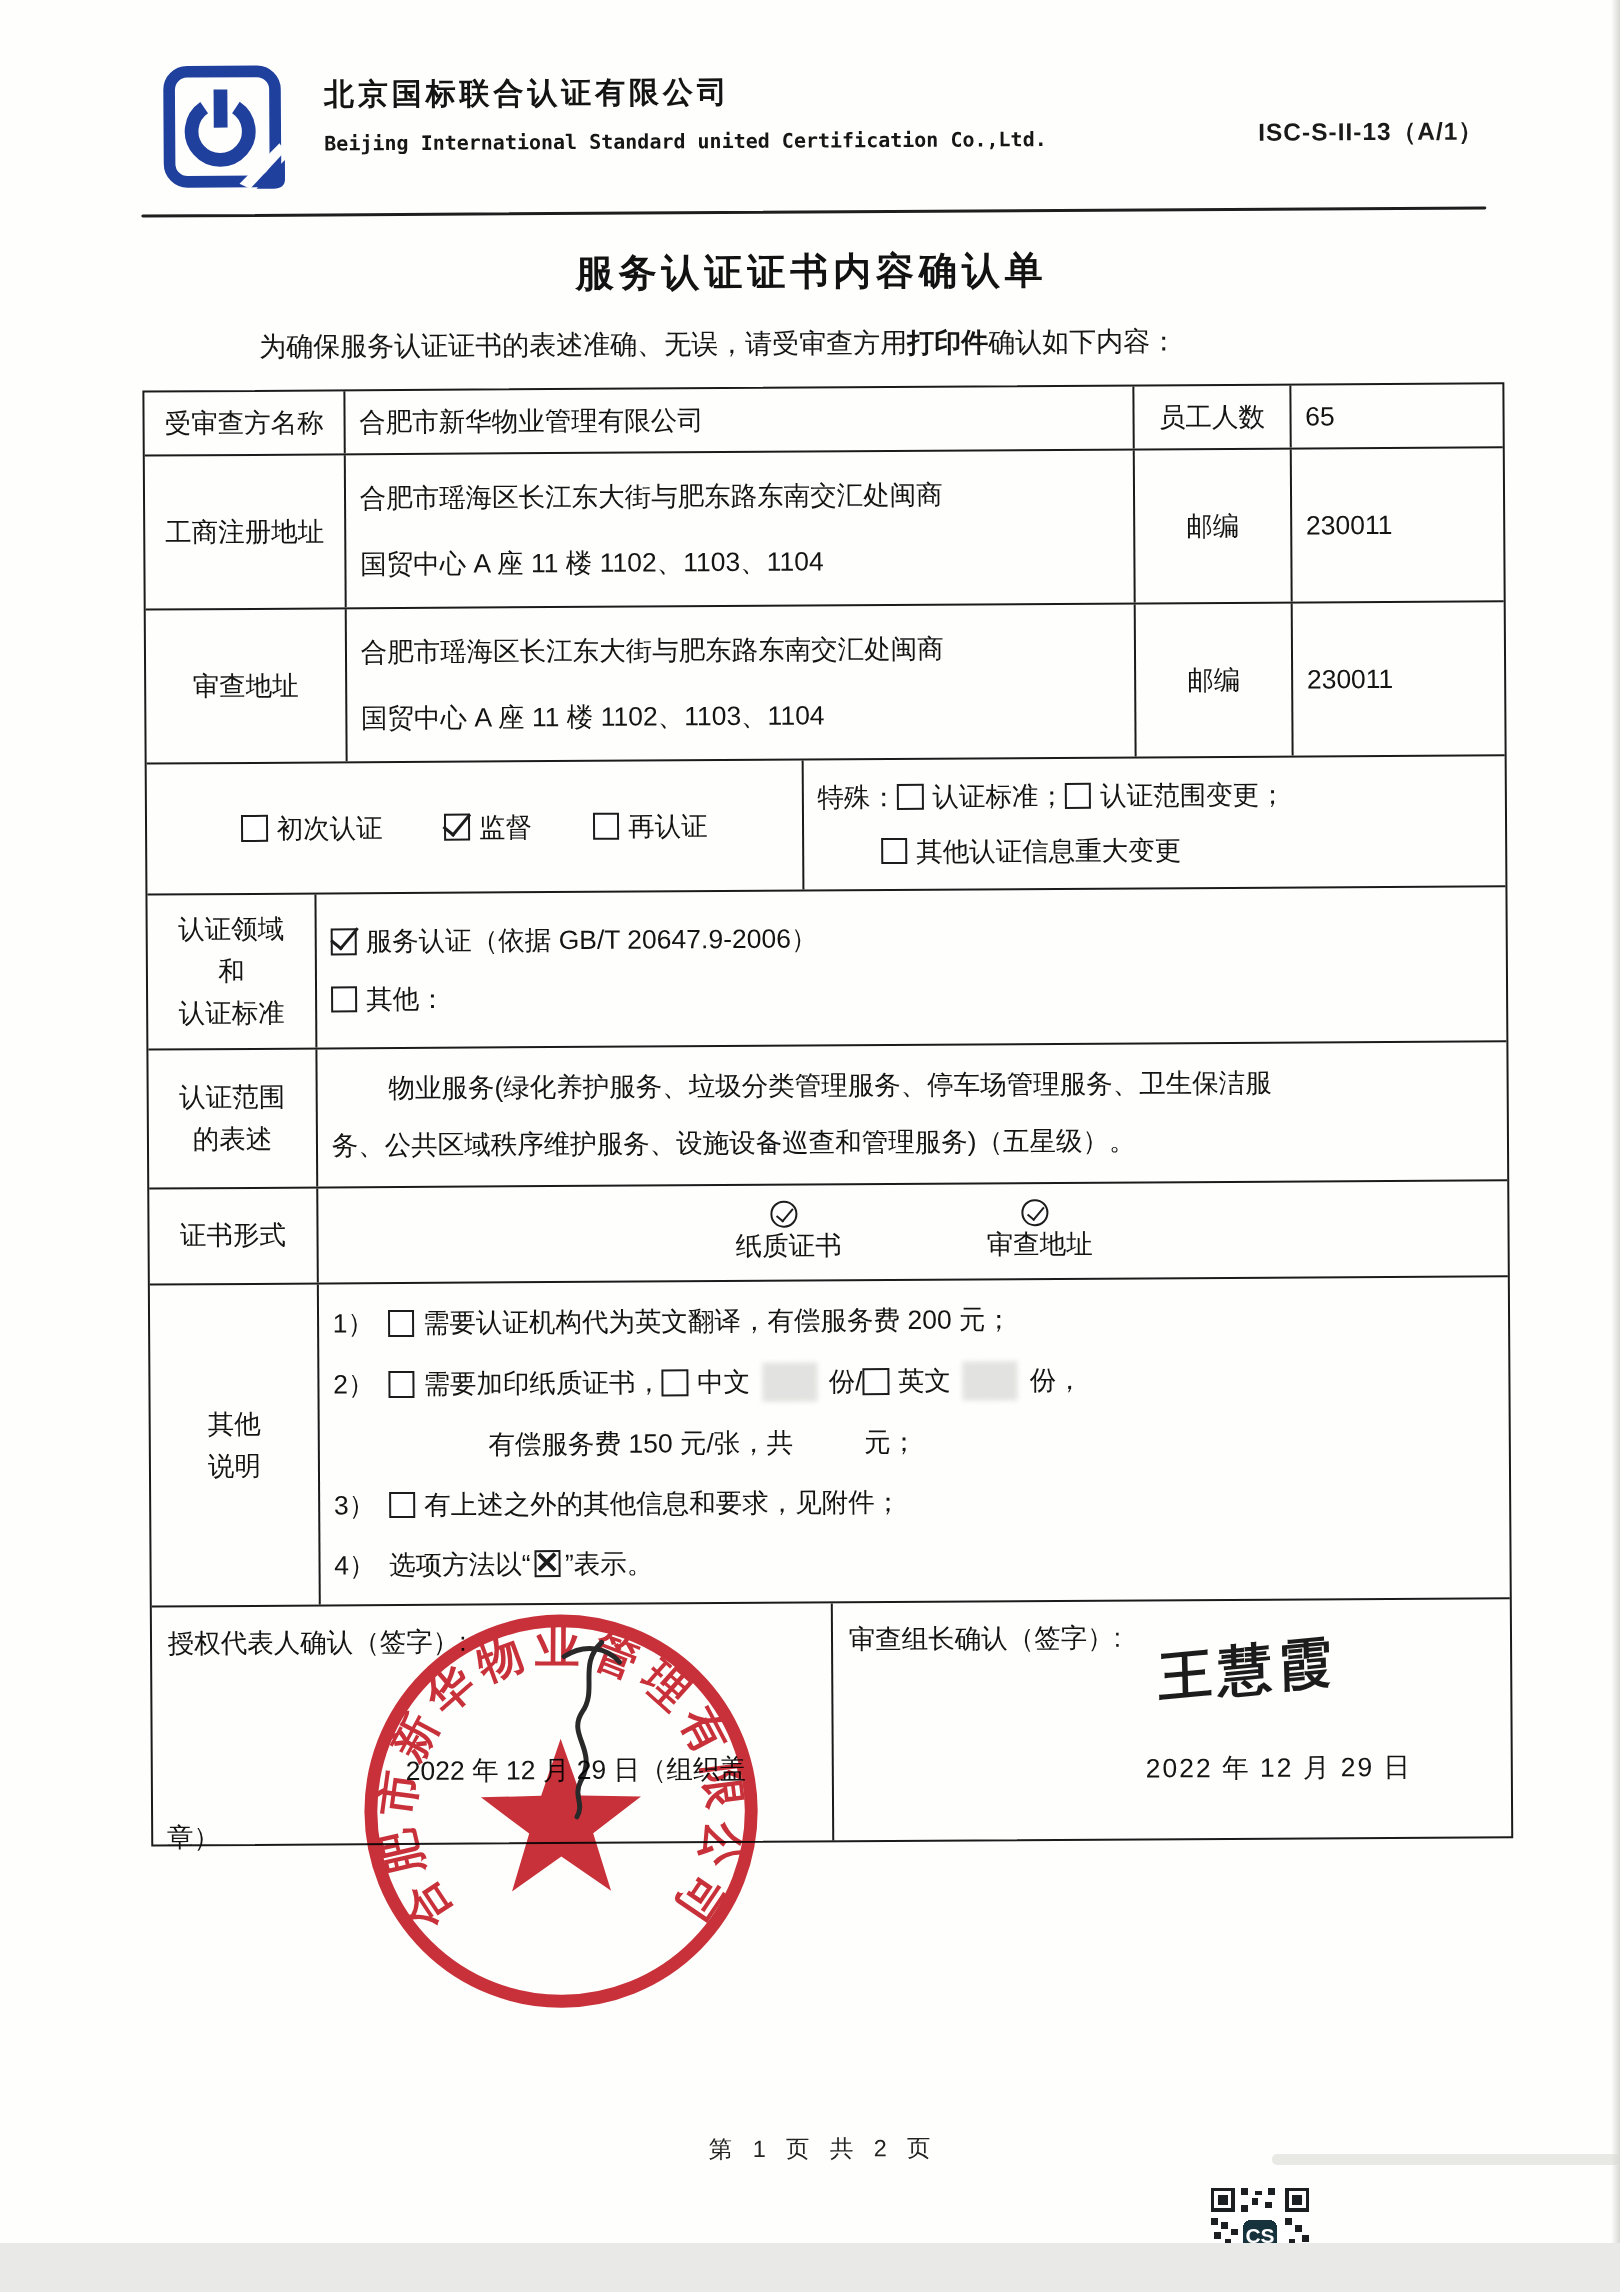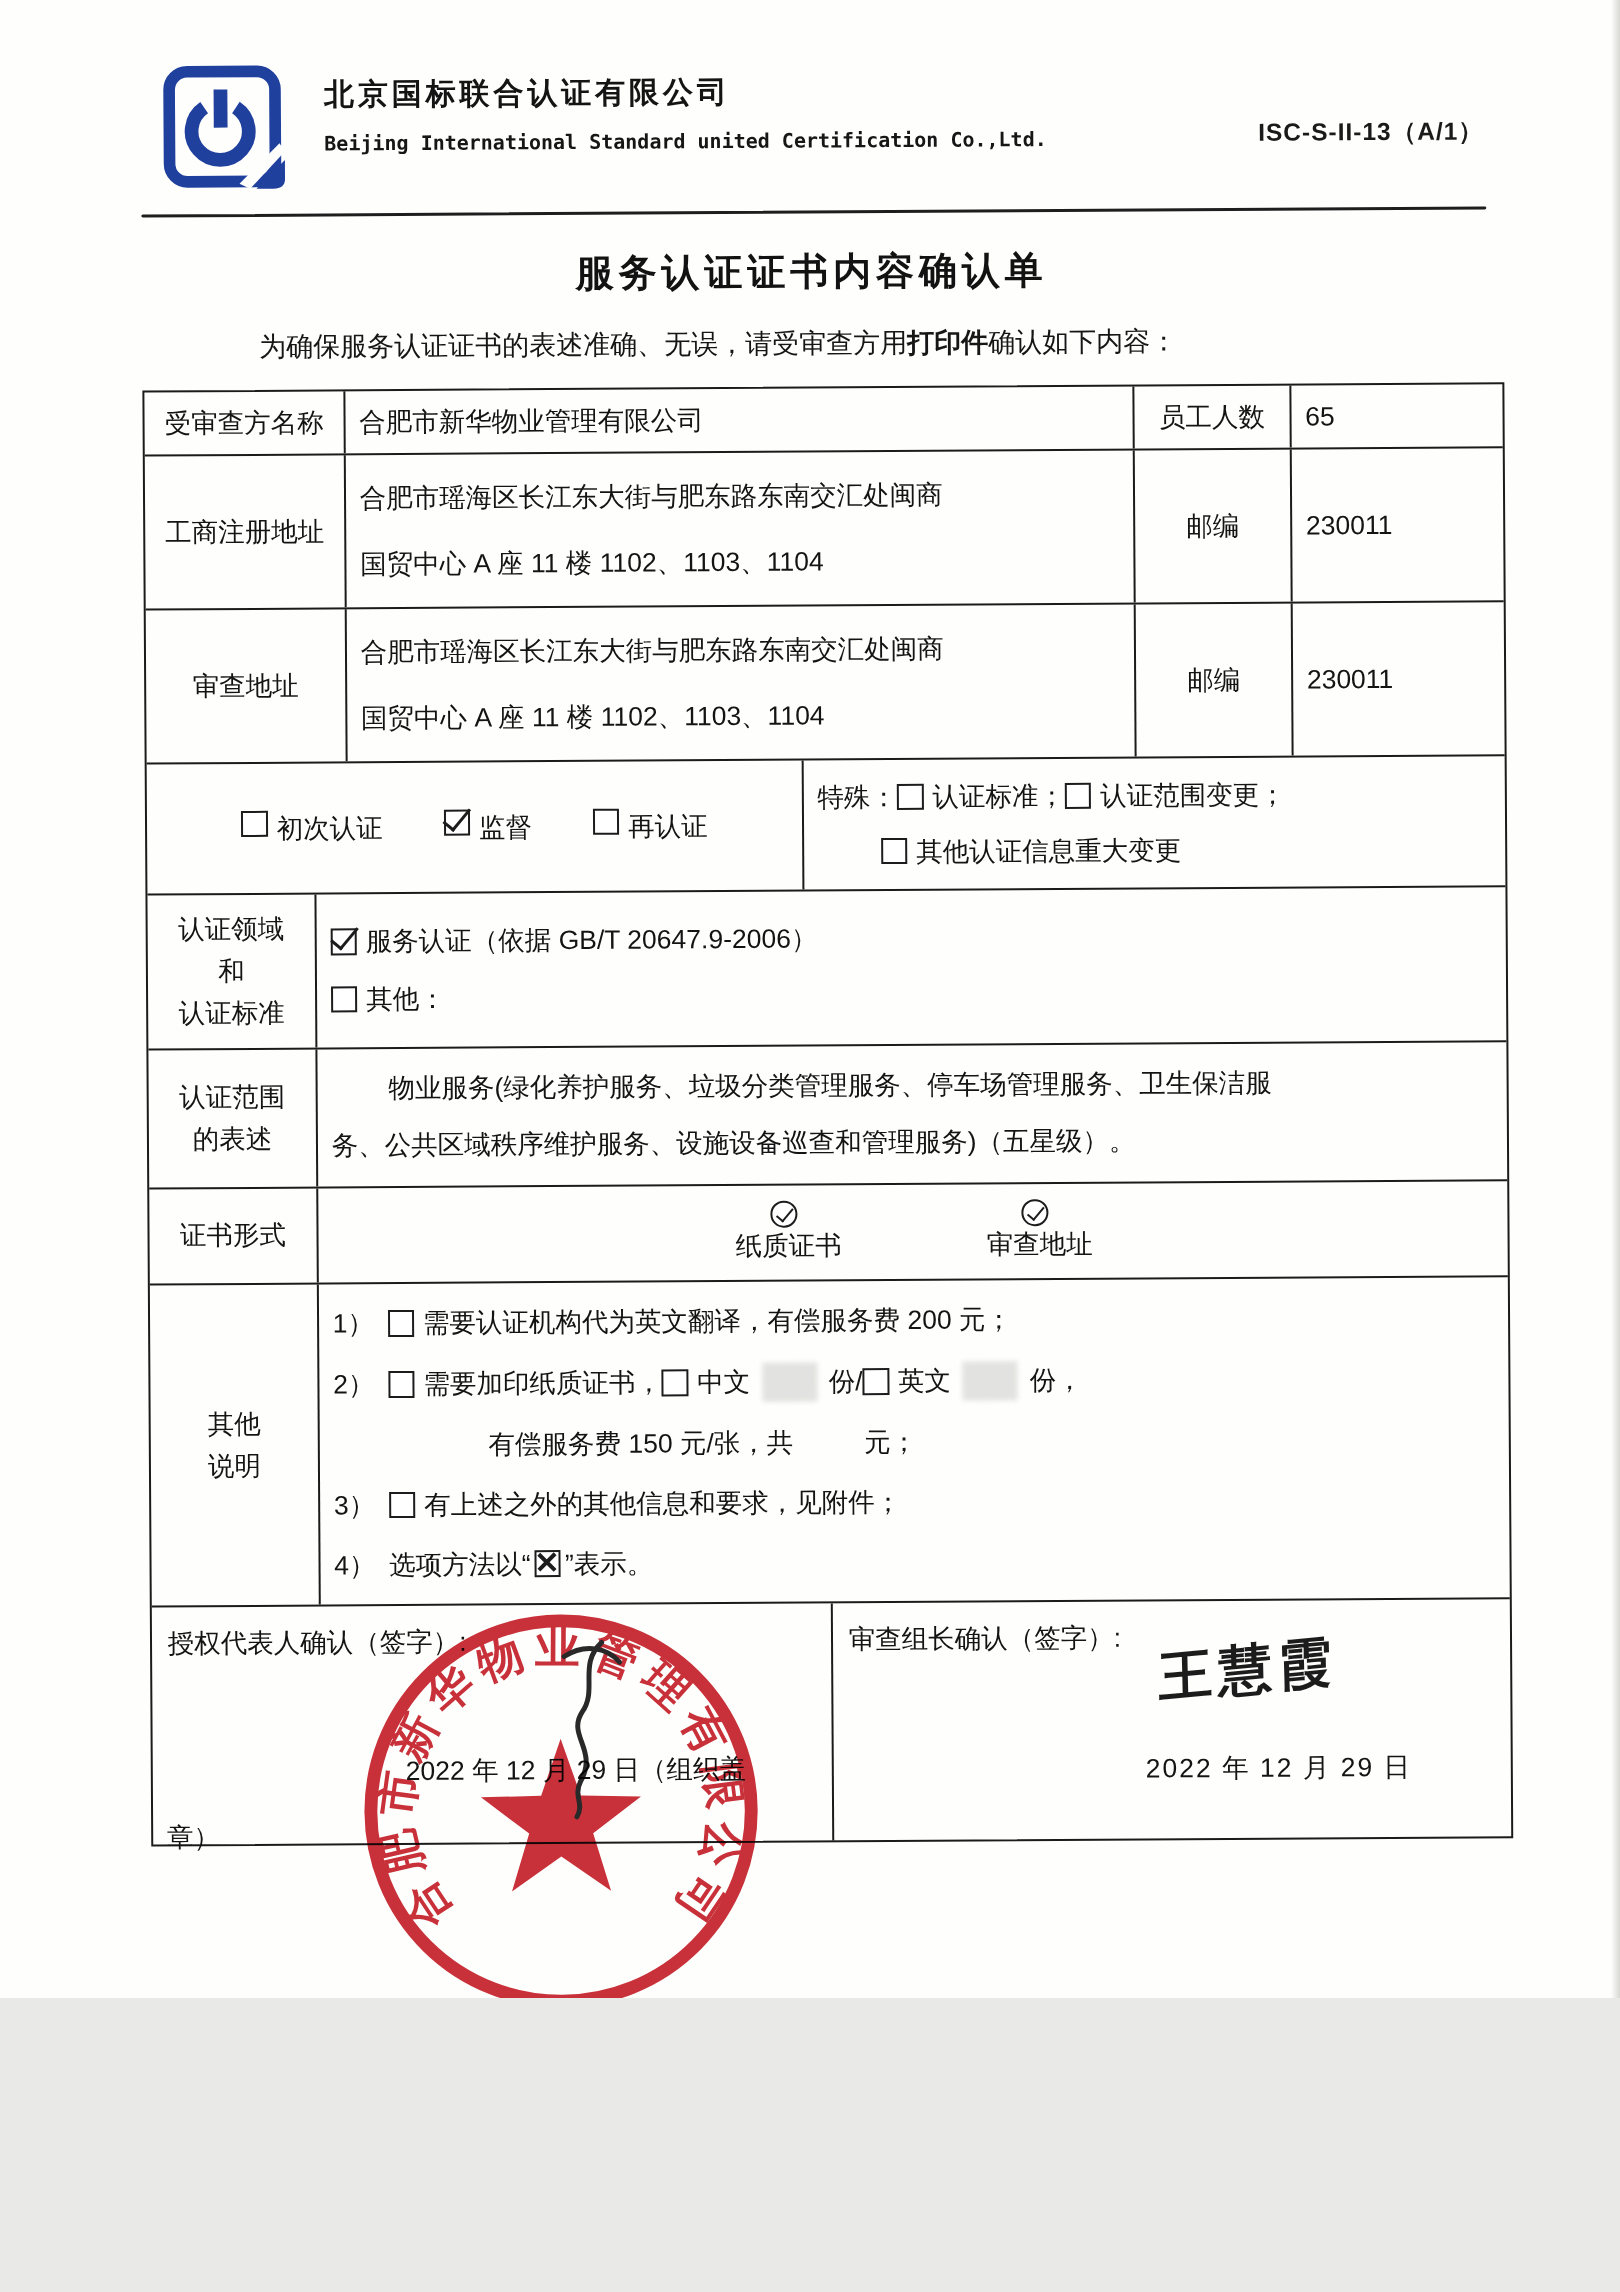--- a/index.html
+++ b/index.html
@@ -1,17 +1,17 @@
 <!DOCTYPE html>
 <html><head>
 <meta charset="utf-8">
 <style>
   * { margin:0; padding:0; box-sizing:border-box; }
   body { background:#e9e9e7; font-family:"Liberation Sans","DejaVu Sans",sans-serif; }
-  .page { position:relative; width:1620px; height:1998px; background:#fefefd; overflow:hidden; color:#1a1a1a; }
+  .page { position:relative; width:1620px; height:2243px; background:#fefefd; overflow:hidden; color:#1a1a1a; }
   .sheet { position:absolute; inset:0; transform:rotate(-0.35deg); transform-origin:55% 0; }
 
   
   .hdr { position:relative; display:flex; align-items:flex-start; padding:59px 0 0 147px; }
   .logo { width:149px; height:127px; flex:0 0 auto; }
   .hco { margin-left:27.4px; padding-top:11.8px; }
   .hcn { font-size:30px; font-weight:bold; letter-spacing:3.9px; color:#141414; }
   .hen { margin-top:16.7px; font-size:20px; font-weight:bold; color:#161616;
          font-family:"DejaVu Sans Mono","Liberation Mono",monospace; }
   .hcode { position:absolute; right:137px; top:118px; font-size:24.5px; font-weight:bold; letter-spacing:1px; }
@@ -44,21 +44,21 @@
   .cb { position:relative; display:inline-block; width:26.5px; height:26.5px; border:2.9px solid #1c1c1c;
         background:#fff; margin-right:8.8px; vertical-align:-3.9px; flex:0 0 auto; }
   .cb.checked::after { content:""; position:absolute; left:4.9px; top:-8.8px; width:10.8px; height:24.5px;
         border-right:3.9px solid #1c1c1c; border-bottom:3.9px solid #1c1c1c; transform:rotate(40deg); }
   .cb.xmark::before, .cb.xmark::after { content:""; position:absolute; left:-1px; top:7.8px; width:22.5px; height:3.9px; background:#1c1c1c; }
   .cb.xmark::before { transform:rotate(45deg); } .cb.xmark::after { transform:rotate(-45deg); }
   .cb.circ { border-radius:50%; }
   .cb.circ.checked::after { left:7.8px; top:2px; width:6.9px; height:14.7px; border-right:2.9px solid #1c1c1c; border-bottom:2.9px solid #1c1c1c; }
 
   .optrow { display:flex; align-items:center; }
-  .optrow .opt { display:flex; }
+  .optrow .opt { display:flex; align-items:center; }
   .sp-line { line-height:2.05; white-space:nowrap; }
   .sp-line.ind { padding-left:63px; }
   .r5line { display:flex; align-items:center; margin:10.8px 0; white-space:nowrap; }
   .scope div { line-height:2.15; white-space:nowrap; }
   .scope .first { text-indent:57px; }
   .certform { flex-direction:row; align-items:center; gap:145px; padding-left:15.7px; }
   .certform .opt { display:flex; align-items:center;flex-direction:column; }
 
   .oline { display:flex; align-items:center; margin:11.8px 0; white-space:nowrap; }
   .onum { width:55px; flex:0 0 auto; }

